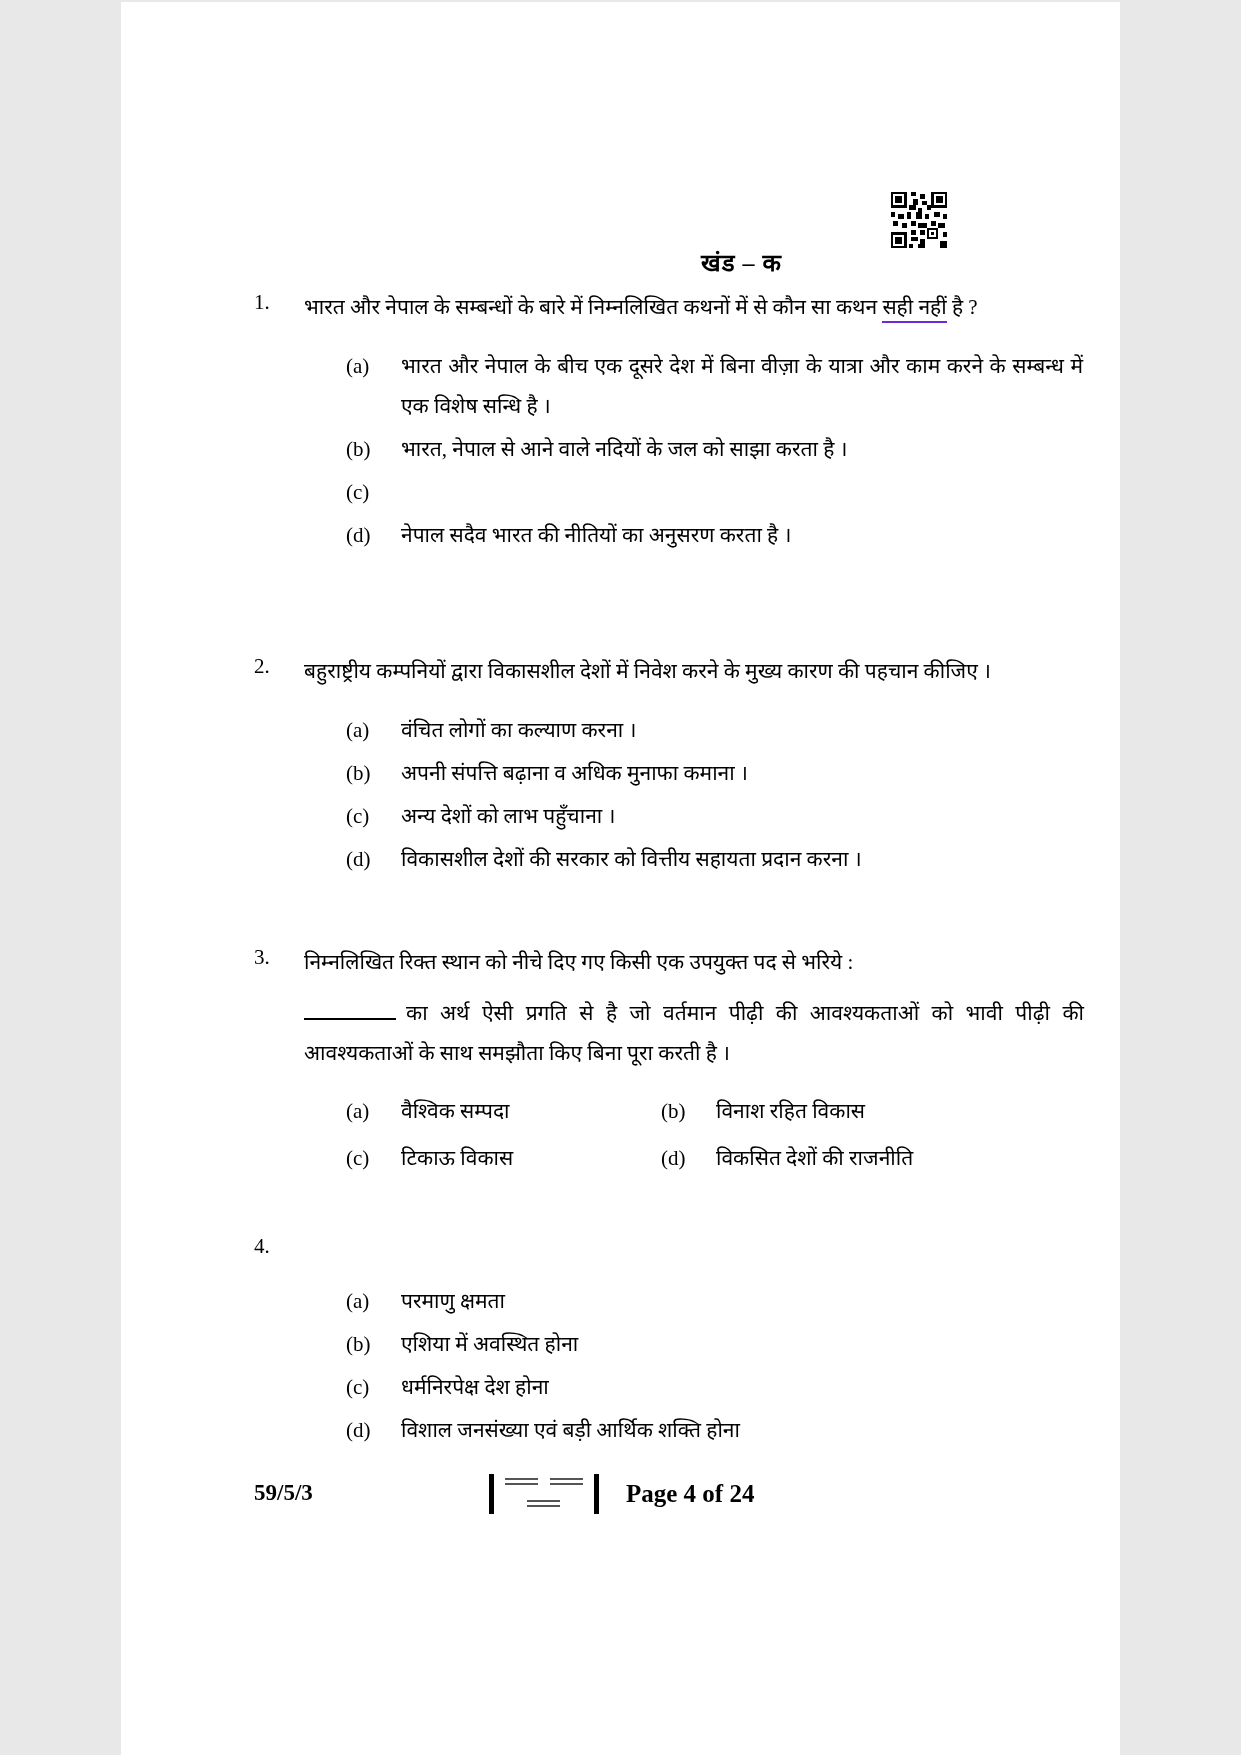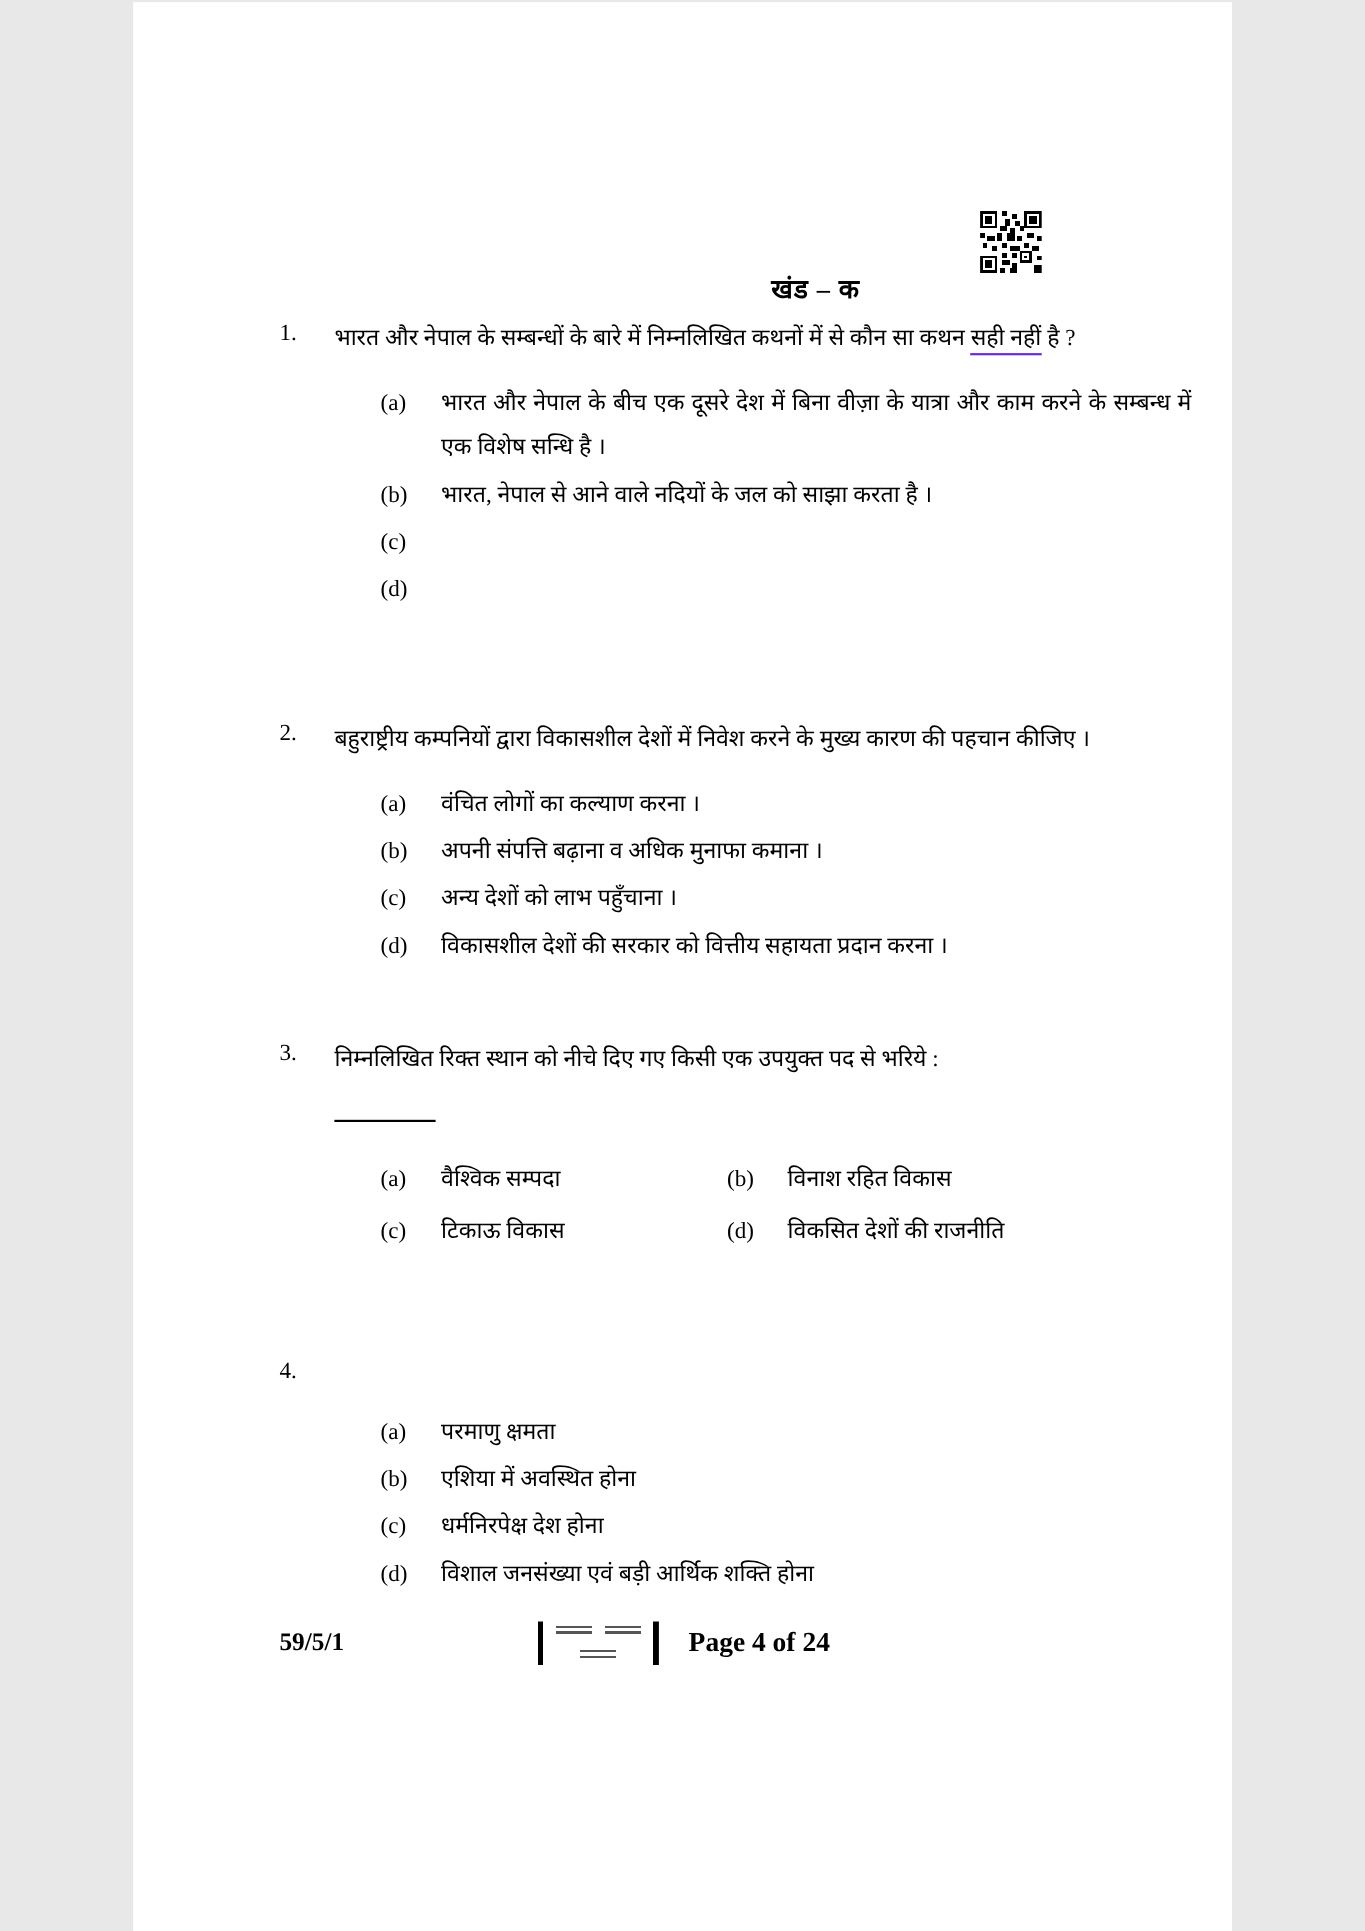--- a/index.html
+++ b/index.html
@@ -120,20 +120,21 @@
       </div>
       <div class="opt">
         <div class="opt-label">(b)</div>
         <div class="opt-text">भारत, नेपाल से आने वाले नदियों के जल को साझा करता है ।</div>
       </div>
       <div class="opt">
         <div class="opt-label">(c)</div>
       </div>
       <div class="opt">
         <div class="opt-label">(d)</div>
+        <div class="opt-text">नेपाल सदैव भारत की नीतियों का अनुसरण करता है ।</div>
       </div>
     </div>
   </div>
 
   <div class="q" style="top:652px">
     <div class="q-marks">1</div>
     <div class="q-head">
       <div class="q-num">2.</div>
       <div class="q-text">बहुराष्ट्रीय कम्पनियों द्वारा विकासशील देशों में निवेश करने के मुख्य कारण की पहचान कीजिए ।</div>
     </div>
@@ -156,21 +157,21 @@
       </div>
     </div>
   </div>
 
   <div class="q" style="top:943px">
     <div class="q-marks">1</div>
     <div class="q-head">
       <div class="q-num">3.</div>
       <div class="q-text">निम्नलिखित रिक्त स्थान को नीचे दिए गए किसी एक उपयुक्त पद से भरिये :</div>
     </div>
-    <div class="fill-para"><span class="blank-line"></span></div>
+    <div class="fill-para"><span class="blank-line"></span><span>का अर्थ ऐसी प्रगति से है जो वर्तमान पीढ़ी की आवश्यकताओं को भावी पीढ़ी की आवश्यकताओं के साथ समझौता किए बिना पूरा करती है ।</span></div>
     <div class="opts-grid">
       <div class="opt">
         <div class="opt-label">(a)</div>
         <div class="opt-text">वैश्विक सम्पदा</div>
       </div>
       <div class="opt">
         <div class="opt-label">(b)</div>
         <div class="opt-text">विनाश रहित विकास</div>
       </div>
       <div class="opt">
@@ -203,21 +204,21 @@
         <div class="opt-text">धर्मनिरपेक्ष देश होना</div>
       </div>
       <div class="opt">
         <div class="opt-label">(d)</div>
         <div class="opt-text">विशाल जनसंख्या एवं बड़ी आर्थिक शक्ति होना</div>
       </div>
     </div>
   </div>
 
   <div class="footer">
-    <div class="paper-code">59/5/1</div>
+    <div class="paper-code">59/5/3</div>
     <svg class="reg-mark" width="110" height="40" viewBox="0 0 110 40" shape-rendering="crispEdges">
       <rect x="0" y="0" width="5" height="40" fill="#000"></rect>
       <rect x="105" y="0" width="5" height="40" fill="#000"></rect>
       <rect x="16" y="4" width="33" height="2" fill="#555"></rect>
       <rect x="16" y="9" width="33" height="2" fill="#555"></rect>
       <rect x="61" y="4" width="33" height="2" fill="#555"></rect>
       <rect x="61" y="9" width="33" height="2" fill="#555"></rect>
       <rect x="38" y="26" width="33" height="2" fill="#555"></rect>
       <rect x="38" y="31" width="33" height="2" fill="#555"></rect>
     </svg>

